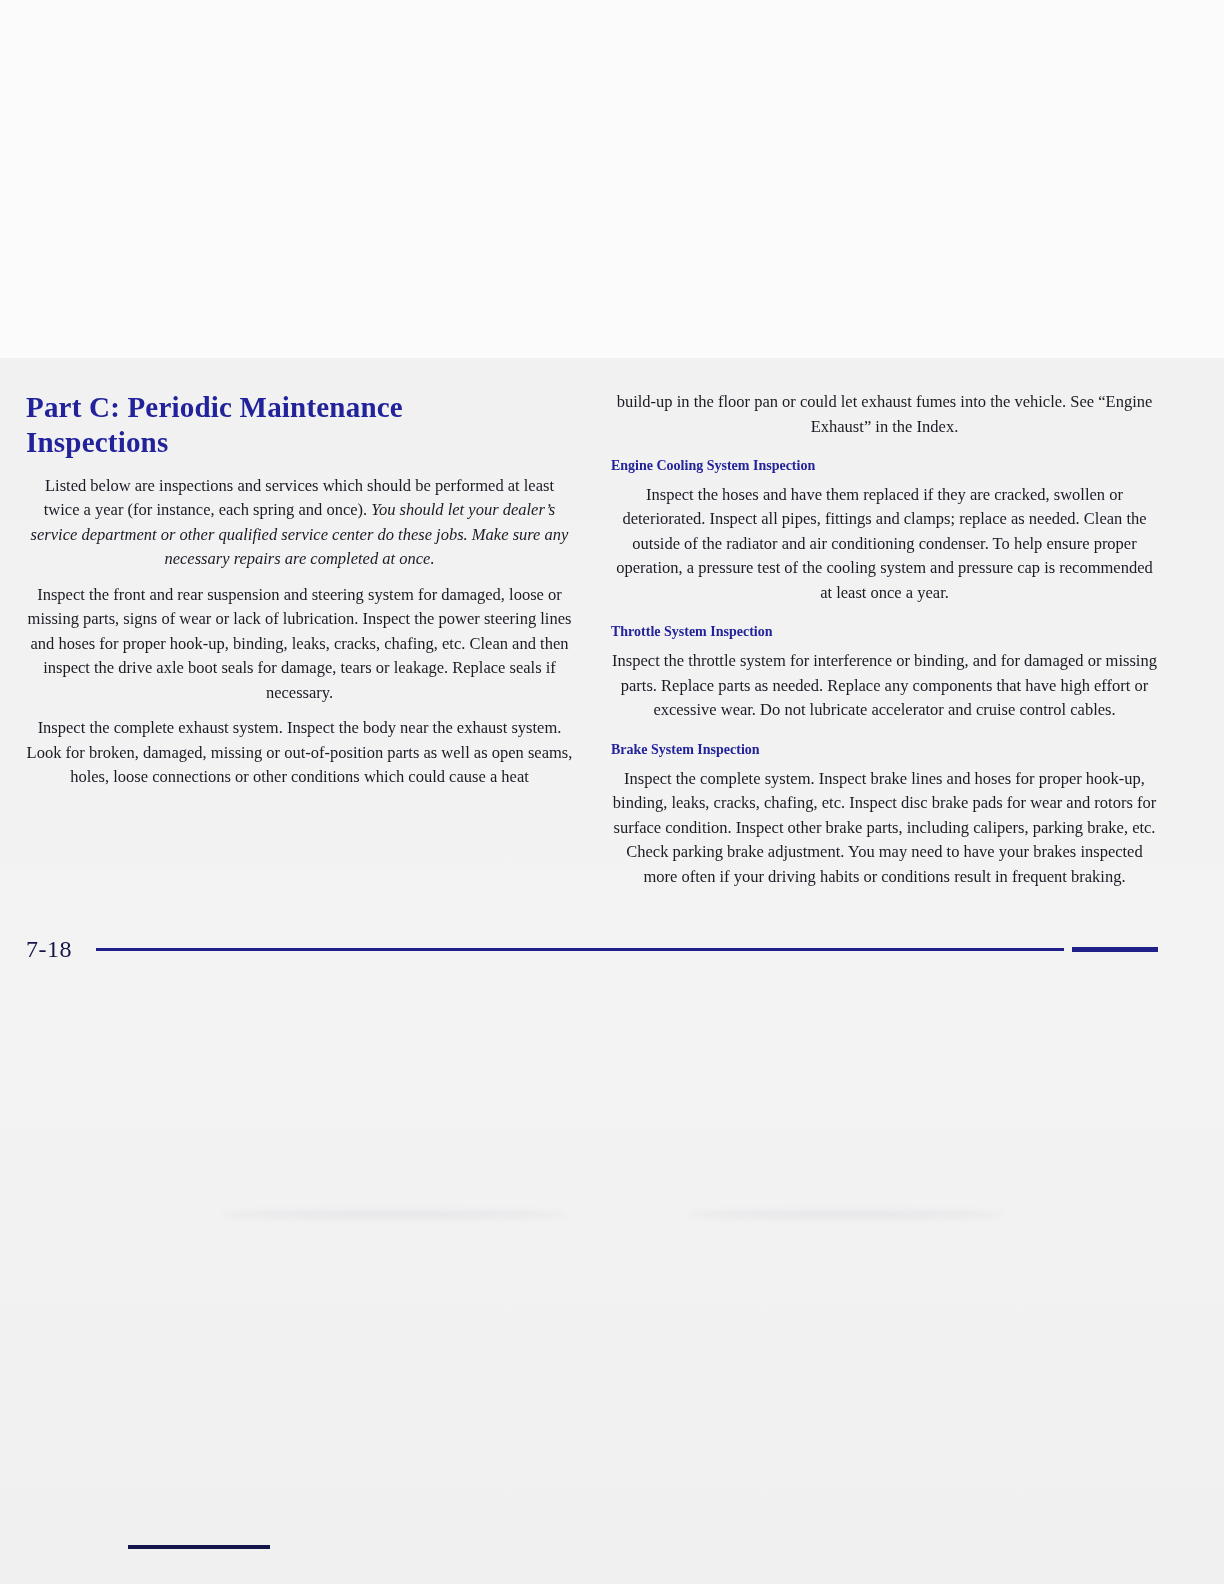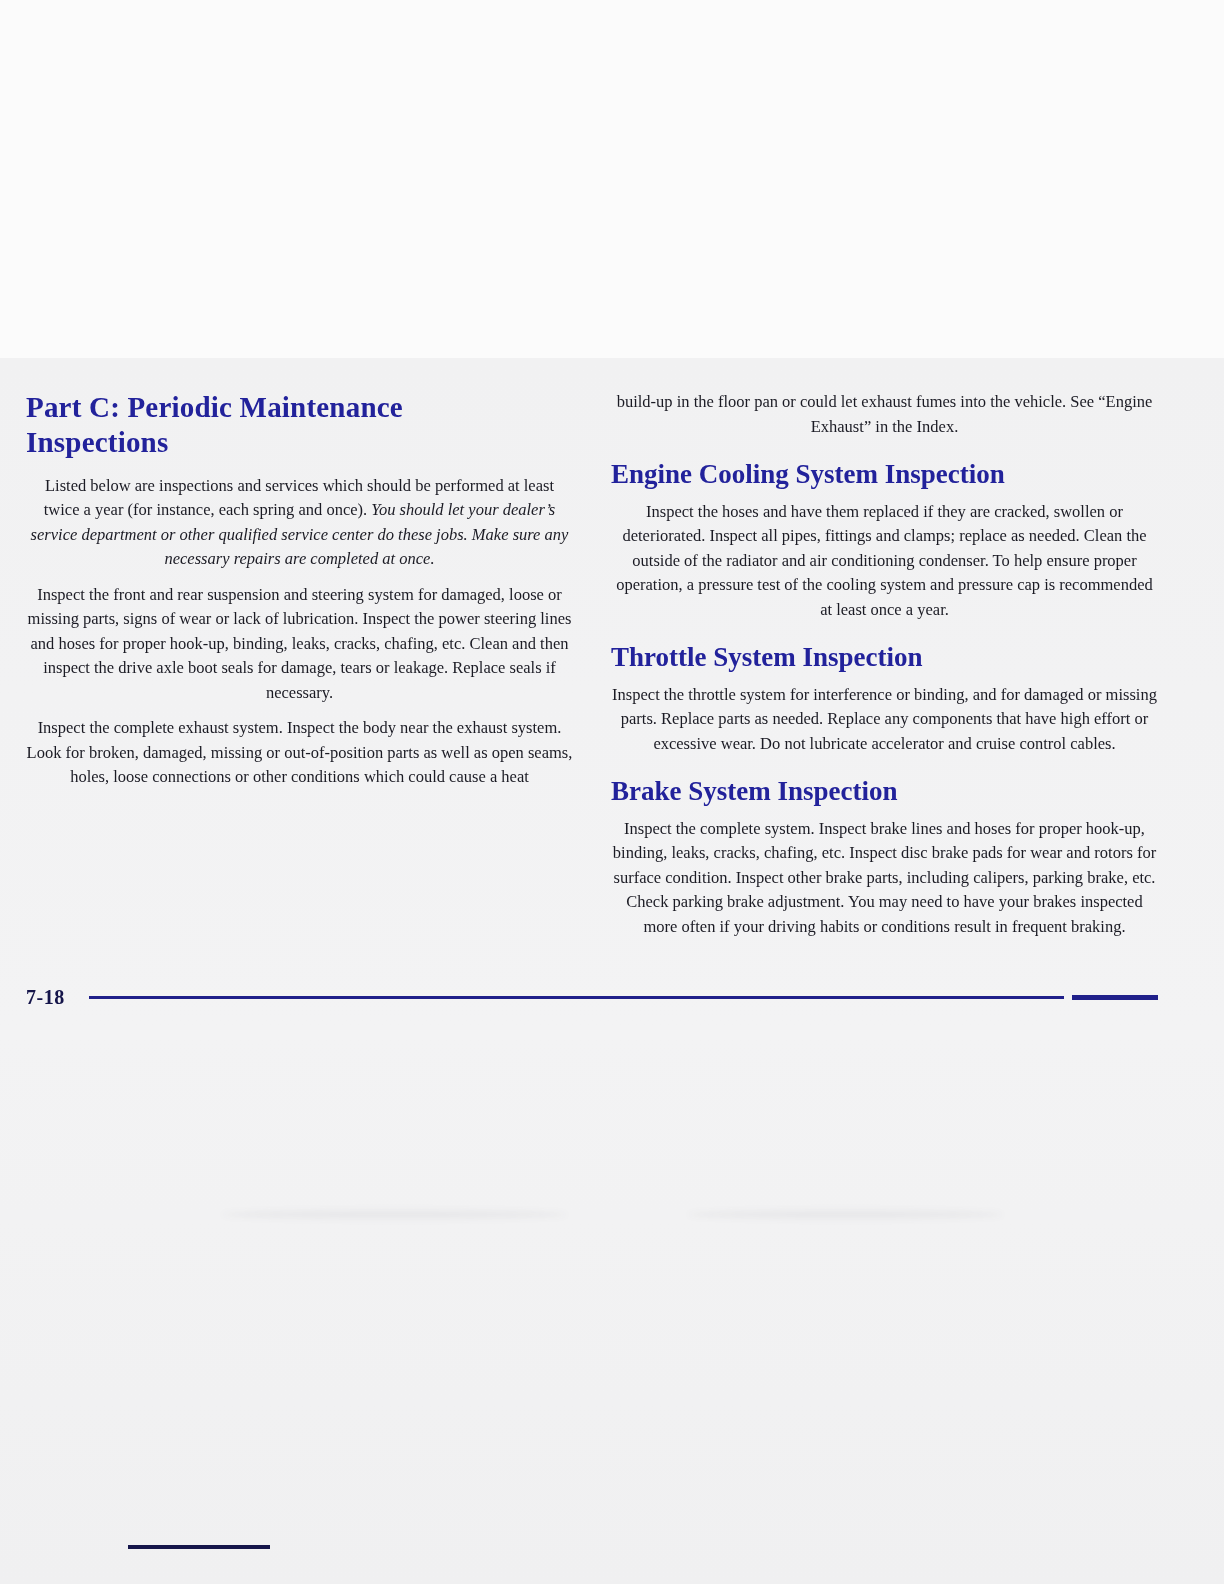--- a/index.html
+++ b/index.html
@@ -43,41 +43,41 @@
     margin: 0 0 14px 0;
     max-width: 500px;
     font-size: 29px;
     line-height: 1.2;
     font-weight: bold;
     color: var(--heading, #22229b);
     letter-spacing: 0.2px;
   }
   h2.section-heading {
     margin: 18px 0 8px 0;
-    font-size: 27px;
+    font-size: 14px;
     line-height: 1.28;
     font-weight: bold;
     color: var(--heading, #22229b);
   }
   .col > h2.section-heading:first-child { margin-top: 0; }
   p.body-text {
     margin: 0 0 11px 0;
     font-size: 16.5px;
     line-height: 24.5px;
     text-align: center;
   }
   p.body-text .italic { font-style: italic; }
   .footer {
     display: flex;
     align-items: center;
     margin-top: 36px;
   }
   .page-number {
-    font-size: 20px;
-    font-weight: bold;
+    font-size: 24px;
+    font-weight: normal;
     color: var(--footer-text, #15154a);
     margin-right: 24px;
     letter-spacing: 0.5px;
   }
   .footer-rule-main {
     flex: 1 1 auto;
     height: 3px;
     background: var(--rule, #20208a);
   }
   .footer-rule-end {

